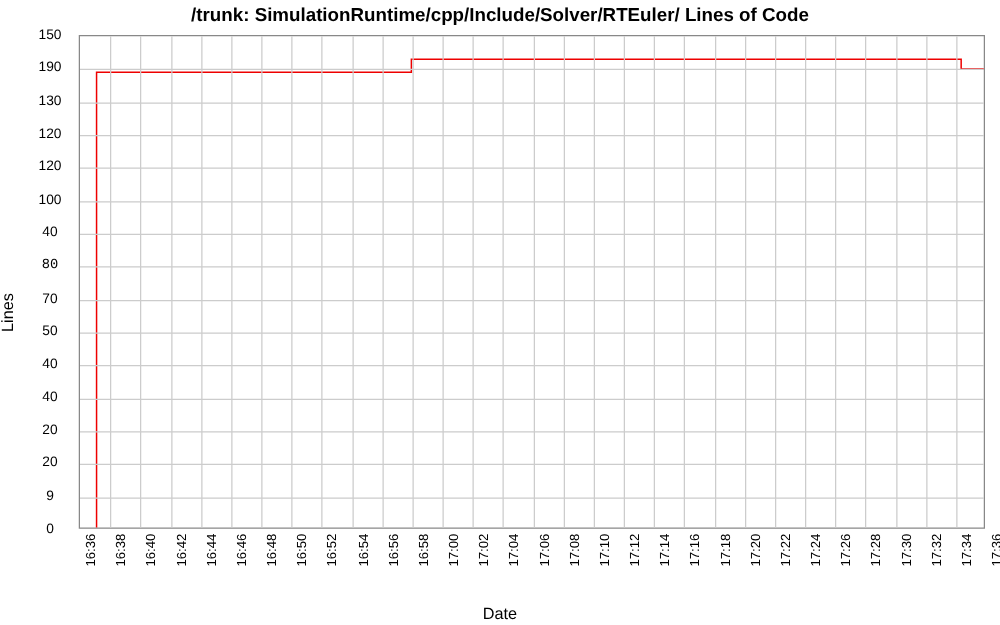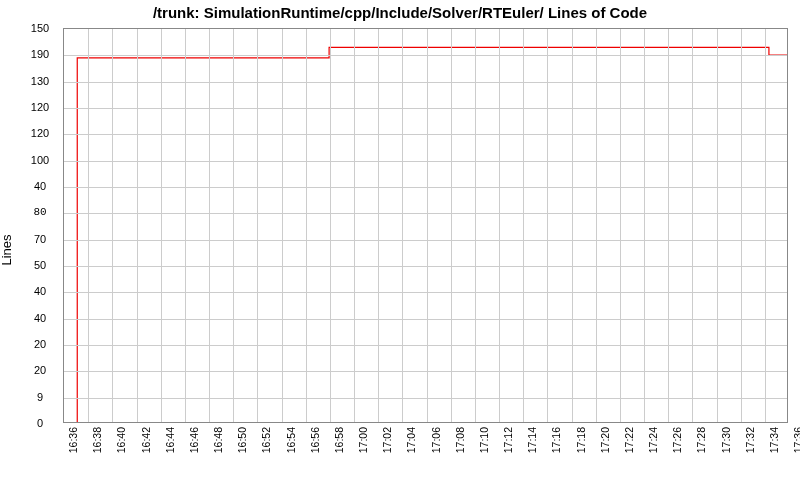--- a/index.html
+++ b/index.html
@@ -17,20 +17,21 @@
   svg.line path { stroke: #e00; stroke-width: 1.2; fill: none; }
 </style>
 </head>
 <body>
 
 <div class="chart-wrap">
 
   <div class="title">/trunk: SimulationRuntime/cpp/Include/Solver/RTEuler/ Lines of Code</div>
 
   <div class="ylabel">Lines</div>
+  <div class="xlabel">Date</div>
 
   <div id="yticks">
       <div class="ytick" style="top: 423px;">0</div>
       <div class="ytick" style="top: 396.667px;">9</div>
       <div class="ytick" style="top: 370.333px;">20</div>
       <div class="ytick" style="top: 344px;">20</div>
       <div class="ytick" style="top: 317.667px;">40</div>
       <div class="ytick" style="top: 291.333px;">40</div>
       <div class="ytick" style="top: 265px;">50</div>
       <div class="ytick" style="top: 238.667px;">70</div>

